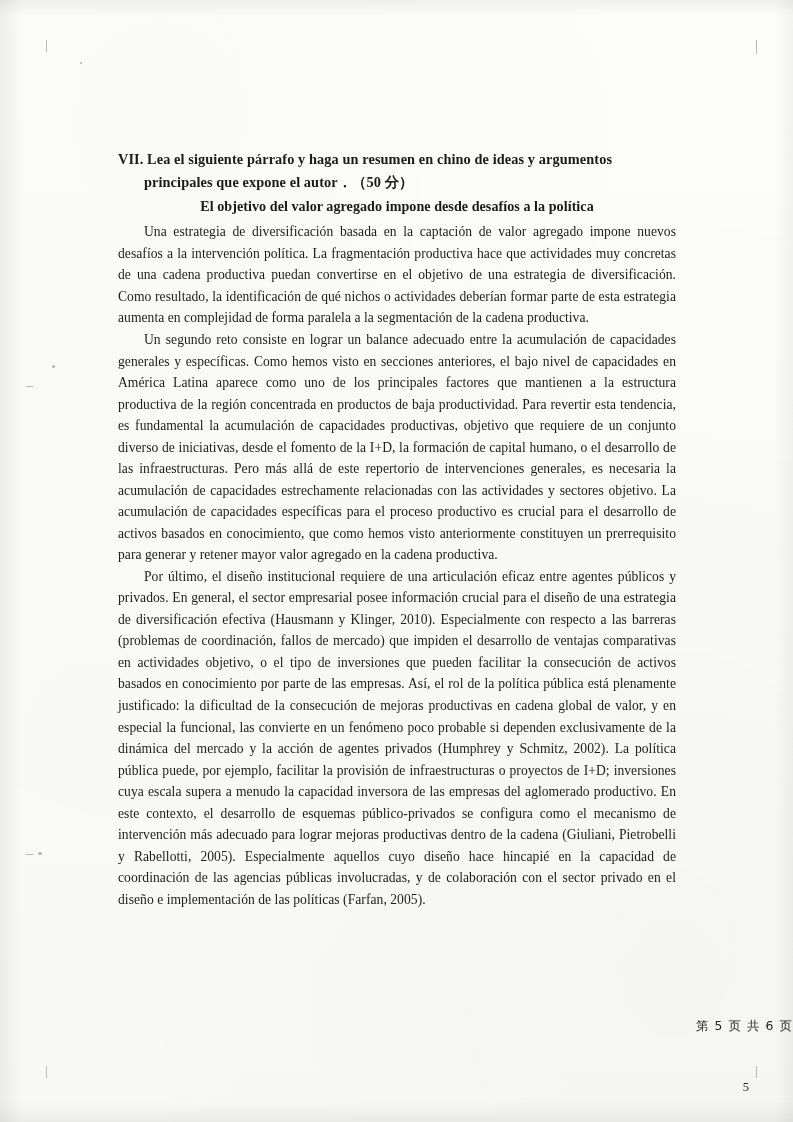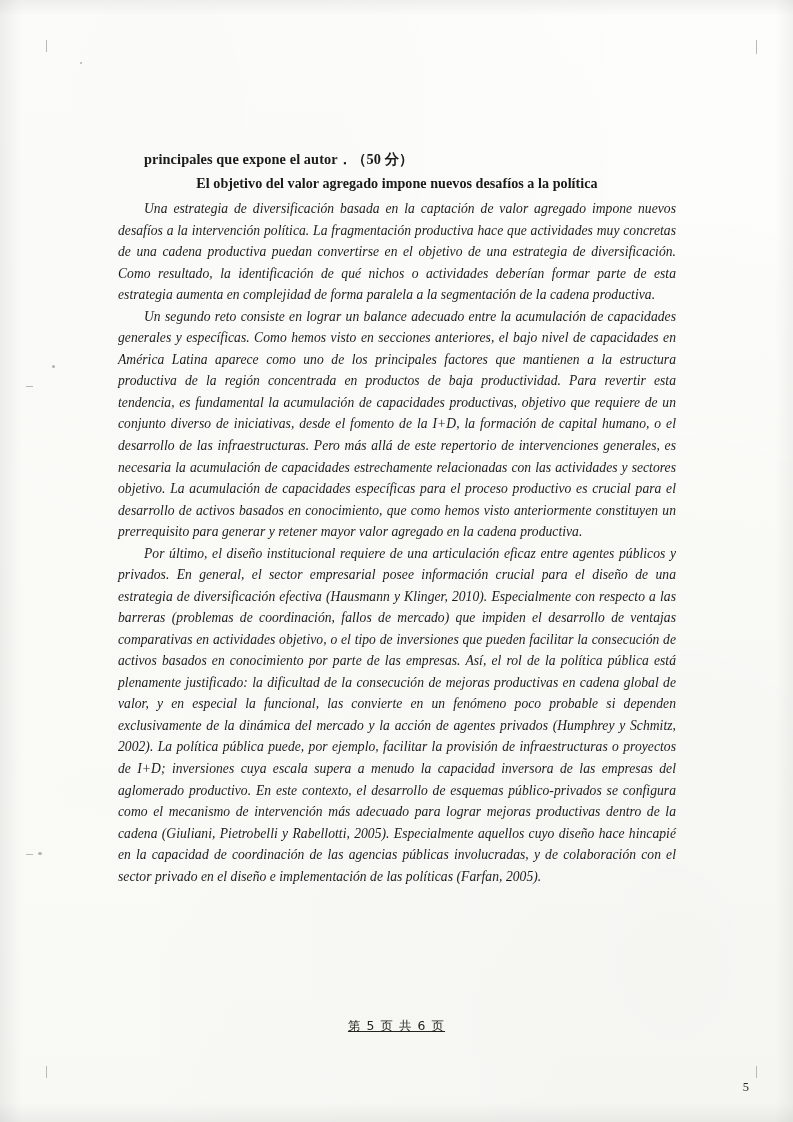--- a/index.html
+++ b/index.html
@@ -91,32 +91,30 @@
   }
   p.body-par {
     margin: 0;
     font-size: 13.6px;
     line-height: 1.585;
     text-align: justify;
     text-justify: inter-word;
     text-indent: 26px;
     letter-spacing: 0.04px;
     color: #1c1c1c;
-    font-style: italic;
   }
   .footer-center {
     position: absolute;
     left: 0;
     right: 0;
     top: 1018px;
-    text-align: center;
+    text-align: right;
     font-size: 12.2px;
     color: #23231f;
     letter-spacing: 1.1px;
-    text-decoration: underline;
   }
   .page-number-corner {
     position: absolute;
     right: 44px;
     top: 1080px;
     font-size: 12.5px;
     color: #2a2a26;
   }
   .cjk { font-family: "DejaVu Sans", sans-serif; font-size: 12.4px; }
 </style>
@@ -135,24 +133,25 @@
   <div class="crop-mark cm-br-v"></div>
   <div class="crop-mark cm-l-1"></div>
   <div class="crop-mark cm-l-2"></div>
 
   <div class="speck" style="left:52px; top:365px; width:3px; height:3px;"></div>
   <div class="speck" style="left:38px; top:852px; width:4px; height:3px;"></div>
   <div class="speck" style="left:80px; top:62px; width:2px; height:2px;"></div>
 
   <div class="content">
     <h1 class="heading-main">
+      <span>VII. Lea el siguiente párrafo y haga un resumen en chino de ideas y argumentos</span>
       <span class="line2">principales que expone el autor．（50 分）</span>
     </h1>
 
-    <h2 class="heading-sub">El objetivo del valor agregado impone nuevos desafíos a la política</h2>
+    <h2 class="heading-sub">El objetivo del valor agregado impone desde desafíos a la política</h2>
 
     <p class="body-par">Una estrategia de diversificación basada en la captación de valor agregado impone nuevos desafíos a la intervención política. La fragmentación productiva hace que actividades muy concretas de una cadena productiva puedan convertirse en el objetivo de una estrategia de diversificación. Como resultado, la identificación de qué nichos o actividades deberían formar parte de esta estrategia aumenta en complejidad de forma paralela a la segmentación de la cadena productiva.</p>
     <p class="body-par">Un segundo reto consiste en lograr un balance adecuado entre la acumulación de capacidades generales y específicas. Como hemos visto en secciones anteriores, el bajo nivel de capacidades en América Latina aparece como uno de los principales factores que mantienen a la estructura productiva de la región concentrada en productos de baja productividad. Para revertir esta tendencia, es fundamental la acumulación de capacidades productivas, objetivo que requiere de un conjunto diverso de iniciativas, desde el fomento de la I+D, la formación de capital humano, o el desarrollo de las infraestructuras. Pero más allá de este repertorio de intervenciones generales, es necesaria la acumulación de capacidades estrechamente relacionadas con las actividades y sectores objetivo. La acumulación de capacidades específicas para el proceso productivo es crucial para el desarrollo de activos basados en conocimiento, que como hemos visto anteriormente constituyen un prerrequisito para generar y retener mayor valor agregado en la cadena productiva.</p>
     <p class="body-par">Por último, el diseño institucional requiere de una articulación eficaz entre agentes públicos y privados. En general, el sector empresarial posee información crucial para el diseño de una estrategia de diversificación efectiva (Hausmann y Klinger, 2010). Especialmente con respecto a las barreras (problemas de coordinación, fallos de mercado) que impiden el desarrollo de ventajas comparativas en actividades objetivo, o el tipo de inversiones que pueden facilitar la consecución de activos basados en conocimiento por parte de las empresas. Así, el rol de la política pública está plenamente justificado: la dificultad de la consecución de mejoras productivas en cadena global de valor, y en especial la funcional, las convierte en un fenómeno poco probable si dependen exclusivamente de la dinámica del mercado y la acción de agentes privados (Humphrey y Schmitz, 2002). La política pública puede, por ejemplo, facilitar la provisión de infraestructuras o proyectos de I+D; inversiones cuya escala supera a menudo la capacidad inversora de las empresas del aglomerado productivo. En este contexto, el desarrollo de esquemas público-privados se configura como el mecanismo de intervención más adecuado para lograr mejoras productivas dentro de la cadena (Giuliani, Pietrobelli y Rabellotti, 2005). Especialmente aquellos cuyo diseño hace hincapié en la capacidad de coordinación de las agencias públicas involucradas, y de colaboración con el sector privado en el diseño e implementación de las políticas (Farfan, 2005).</p>
   </div>
 
   <div class="footer-center cjk">第 5 页 共 6 页</div>
   <div class="page-number-corner">5</div>
 </div>
 

